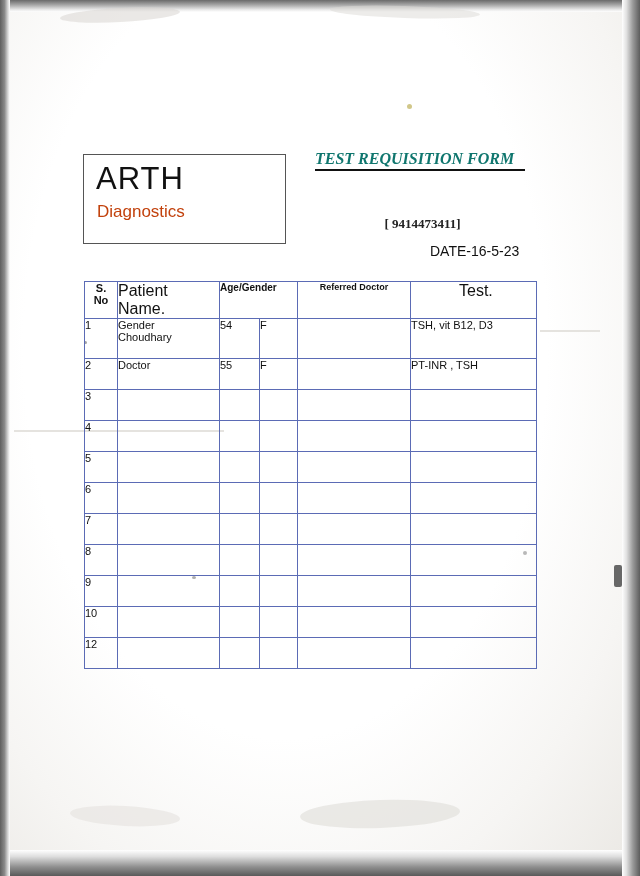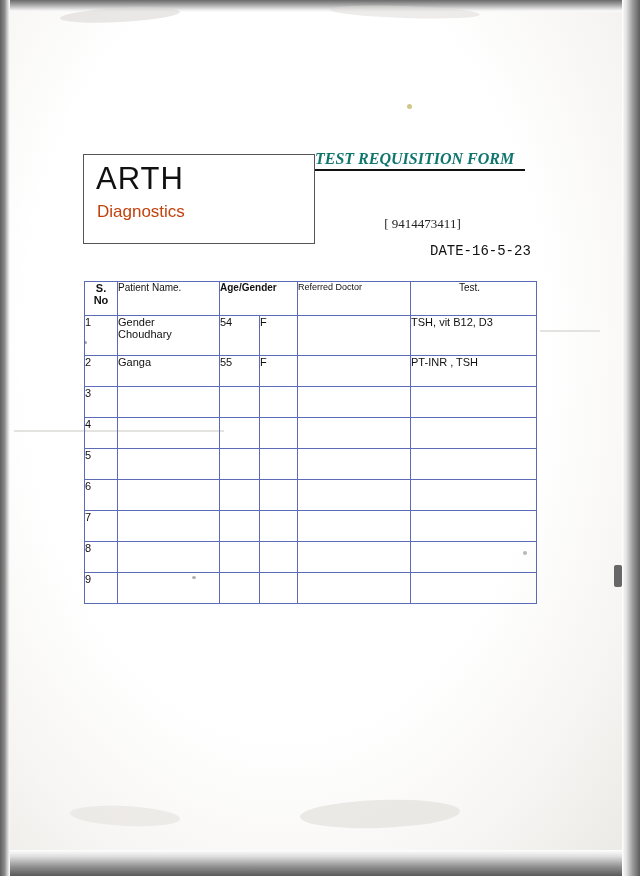--- a/index.html
+++ b/index.html
@@ -52,21 +52,20 @@
     pointer-events: none;
   }
 
   
   .logo-box {
     position: absolute;
     left: 83px; top: 154px;
     width: 201px; height: 88px;
     border: 1px solid #555;
     background: #fff;
-    padding-left: 29px;
   }
   .logo-title {
     position: absolute;
     left: 12px; top: 6px;
     font-size: 31px;
     letter-spacing: 1px;
     color: #111;
     font-family: "Liberation Sans", sans-serif;
   }
   .logo-sub {
@@ -111,25 +110,26 @@
     color: #111;
   }
   .center-phone {
     position: absolute;
     left: 315px; top: 216px;
     width: 215px;
     text-align: center;
     font-family: "Liberation Serif", serif;
     font-size: 13px;
     color: #222;
+    font-weight: bold;
   }
   .form-date {
     position: absolute;
     left: 430px; top: 243px;
-    font-family: Liberation Mono, monospace;
+    font-family: Liberation Sans, sans-serif;
     font-size: 14px;
     color: #111;
     text-align: right;
   }
 
   
   .table-wrap {
     position: absolute;
     left: 84px; top: 281px;
     width: 452px;
@@ -147,21 +147,21 @@
   }
   .c-sno   { width: 33px; }
   .c-name  { width: 102px; }
   .c-age   { width: 40px; }
   .c-gen   { width: 38px; }
   .c-ref   { width: 113px; }
   .c-test  { width: 126px; }
 
   .hdr-cell {
     font-family: "Liberation Sans", sans-serif;
-    font-size: 10px;
+    font-size: 16px;
     color: #111;
     padding: 4px 3px 4px 4px;
     height: 34px;
     box-sizing: border-box;
   }
   .hdr-sno { font-size: 11px; line-height: 12px; }
   .hdr-ref { font-size: 9px; }
   .hdr-age { font-size: 10px; font-weight: bold; }
 
   .row-cell {
@@ -237,41 +237,41 @@
       <thead>
         <tr>
           <th class="hdr-cell hdr-sno">
             <span>S.</span><br>
             <span>No</span>
           </th>
           <th class="hdr-cell" style="text-align:left; font-weight:normal;">Patient Name.</th>
           <th class="hdr-cell hdr-age" colspan="2" style="text-align:left;margin-top:40px;">
             <span>Age</span><span>/Gender</span>
           </th>
-          <th class="hdr-cell hdr-ref" style="text-align:left; font-weight:normal;">Referred Doctor</th>
+          <th class="hdr-cell hdr-ref" style="text-align:center; font-weight:bold;">Referred Doctor</th>
           <th class="hdr-cell" style="text-align:left; font-weight:normal;padding-left:48px;">Test.</th>
         </tr>
       </thead>
       <tbody>
 
         <tr>
           <td class="row-cell row-tall sno-cell sno-mid">1</td>
           <td class="row-cell row-tall name-two-line">
             <span>Gender</span><br>
             <span>Choudhary</span>
           </td>
           <td class="row-cell row-tall">54</td>
           <td class="row-cell row-tall">F</td>
           <td class="row-cell row-tall"></td>
           <td class="row-cell row-tall">TSH, vit B12, D3</td>
         </tr>
 
         <tr>
           <td class="row-cell sno-cell">2</td>
-          <td class="row-cell">Ganga</td>
+          <td class="row-cell">Doctor</td>
           <td class="row-cell">55</td>
           <td class="row-cell">F</td>
           <td class="row-cell"></td>
           <td class="row-cell">PT-INR , TSH</td>
         </tr>
 
         <tr>
           <td class="row-cell sno-cell">3</td>
           <td class="row-cell"></td>
           <td class="row-cell"></td>
@@ -327,21 +327,37 @@
 
         <tr>
           <td class="row-cell sno-cell">9</td>
           <td class="row-cell"></td>
           <td class="row-cell"></td>
           <td class="row-cell"></td>
           <td class="row-cell"></td>
           <td class="row-cell"></td>
         </tr>
 
-
-
+        <tr>
+          <td class="row-cell sno-cell">10</td>
+          <td class="row-cell"></td>
+          <td class="row-cell"></td>
+          <td class="row-cell"></td>
+          <td class="row-cell"></td>
+          <td class="row-cell"></td>
+        </tr>
+
+
+        <tr>
+          <td class="row-cell sno-cell">12</td>
+          <td class="row-cell"></td>
+          <td class="row-cell"></td>
+          <td class="row-cell"></td>
+          <td class="row-cell"></td>
+          <td class="row-cell"></td>
+        </tr>
 
 
       </tbody>
     </table>
   </div>
 
 </div>
 
 </body></html>

